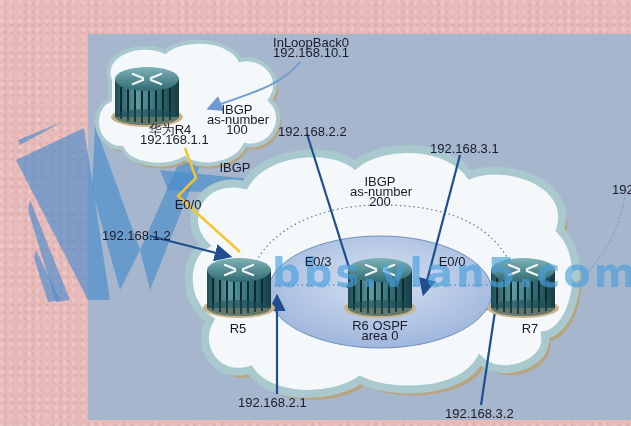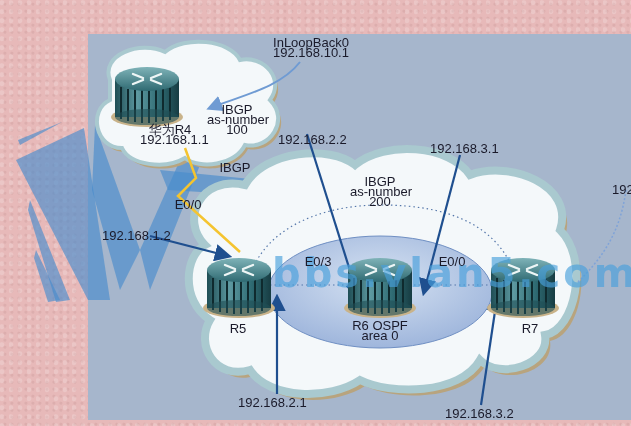--- a/index.html
+++ b/index.html
@@ -137,21 +137,21 @@
 
   <div class="label" style="left:207px;top:104px;width:60px;">IBGP</div>
   <div class="label" style="left:207px;top:114px;width:60px;">as-number</div>
   <div class="label" style="left:207px;top:124px;width:60px;">100</div>
 
   <div class="label" style="left:140px;top:124px;width:60px;">华为R4</div>
   <div class="label" style="left:140px;top:134px;width:60px;">192.168.1.1</div>
 
   <div class="label" style="left:210px;top:162px;width:50px;">IBGP</div>
 
-  <div class="label" style="left:278px;top:126px;width:60px;margin-top:8px;">192.168.2.2</div>
+  <div class="label" style="left:278px;top:126px;width:60px;">192.168.2.2</div>
   <div class="label" style="left:430px;top:143px;width:60px;">192.168.3.1</div>
 
   <div class="label" style="left:350px;top:176px;width:60px;">IBGP</div>
   <div class="label" style="left:350px;top:186px;width:60px;">as-number</div>
   <div class="label" style="left:350px;top:196px;width:60px;">200</div>
 
   <div class="label left" style="left:610px;top:174px;padding-left:40px;">InLoo</div>
   <div class="label left" style="left:612px;top:184px;">192.1</div>
 
   <div class="label" style="left:168px;top:199px;width:40px;">E0/0</div>

